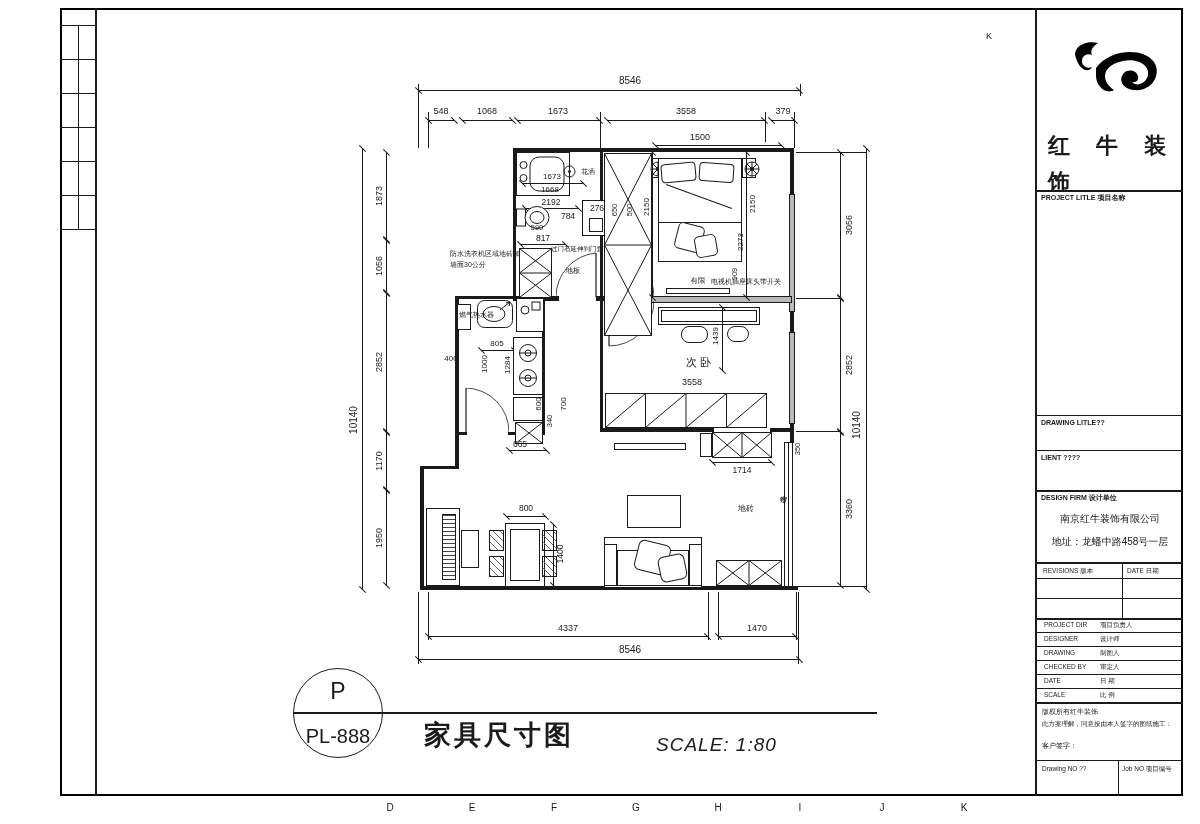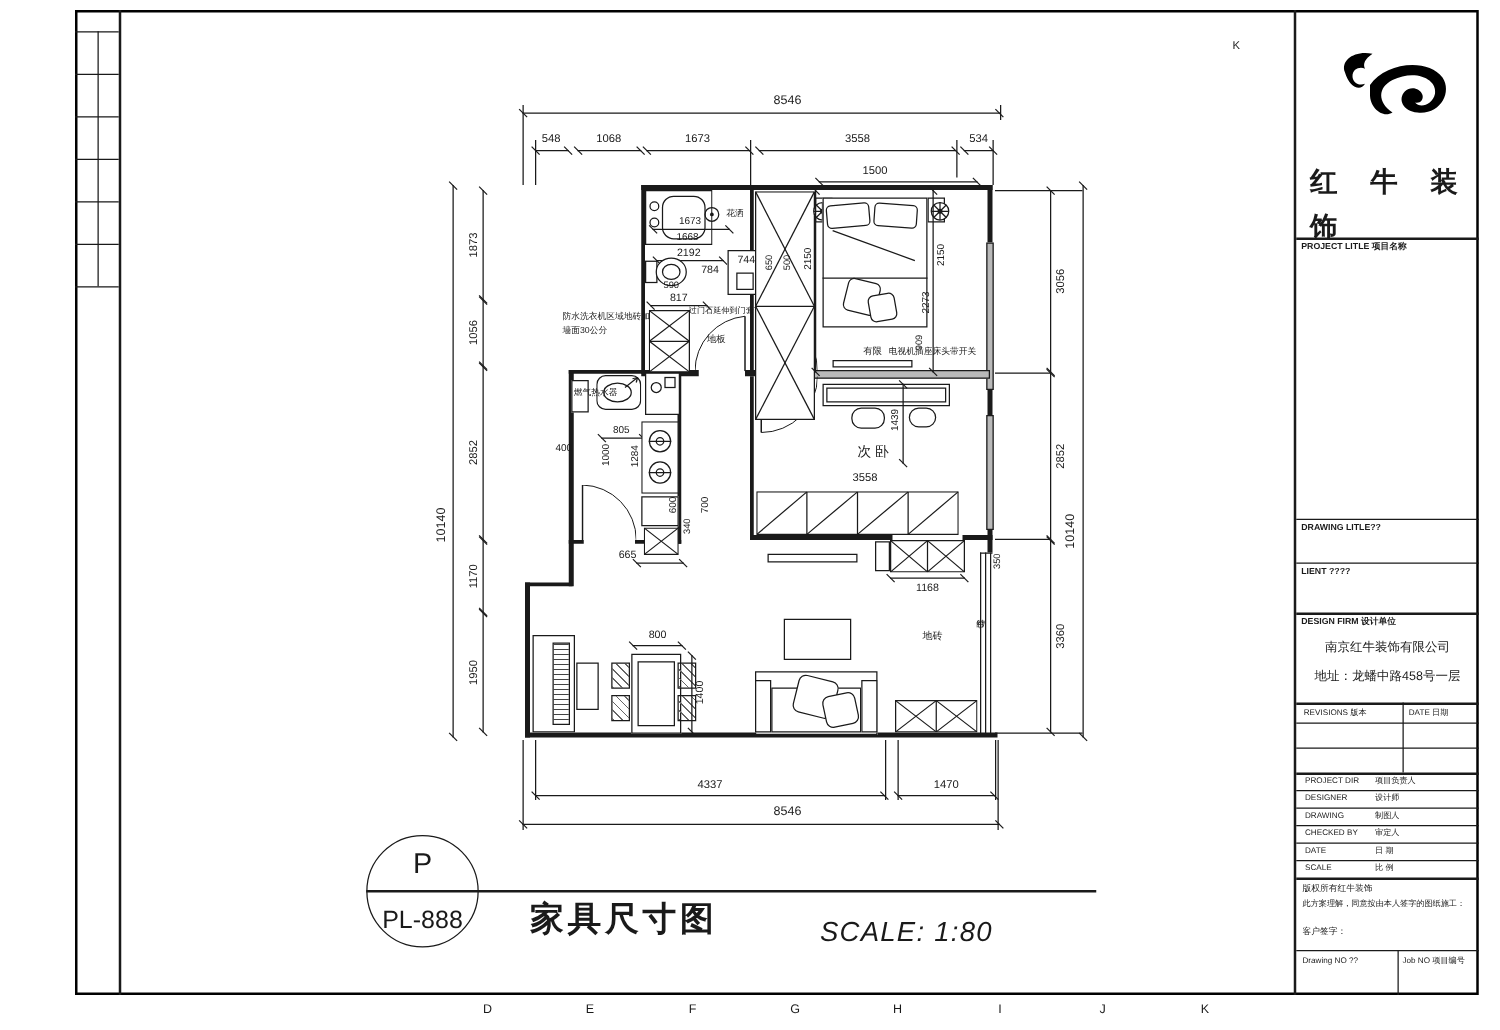--- a/index.html
+++ b/index.html
@@ -114,21 +114,21 @@
   <span class="t f6" style="left:1042px;top:766px">Drawing NO ??</span>
   <span class="t f6" style="left:1122px;top:766px">Job NO 项目编号</span>
 </div>
 
 <div>
   <div style="position:absolute;left:293px;top:668px;width:90px;height:90px;border:1.4px solid #1a1a1a;border-radius:50%"></div>
   <div class="ln" style="left:293px;top:712px;width:584px;height:2px"></div>
   <span class="t ctr" style="left:338px;top:691px;font-size:23px">P</span>
   <span class="t ctr" style="left:338px;top:736px;font-size:20px">PL-888</span>
   <span class="t b" style="left:424px;top:722px;font-size:27px;letter-spacing:3px">家具尺寸图</span>
-  <span class="t ital" style="left:656px;top:735px;font-size:22px;letter-spacing:1px">SCALE: 1:80</span>
+  <span class="t ital" style="left:656px;top:735px;font-size:19px;letter-spacing:1px">SCALE: 1:80</span>
 </div>
 
 <div>
   <div class="w" style="left:513px;top:148px;width:281px;height:4px"></div>
   <div class="w" style="left:790px;top:148px;width:4px;height:46px"></div>
   <div class="win" style="left:789px;top:194px;width:6px;height:118px"></div>
   <div class="w" style="left:790px;top:312px;width:4px;height:20px"></div>
   <div class="win" style="left:789px;top:332px;width:6px;height:92px"></div>
   <div class="w" style="left:790px;top:424px;width:4px;height:18px"></div>
   <div class="ln" style="left:784px;top:442px;width:1px;height:146px"></div>
@@ -184,21 +184,21 @@
   <span class="t f7 ctr" style="left:588px;top:171px">花洒</span>
 
   <span class="t f8 ctr" style="left:552px;top:177px">1673</span>
   <div class="seg" style="left:522px;top:183px;width:62px"></div>
   <span class="t f8 ctr" style="left:550px;top:190px">1668</span>
   <span class="t f85 ctr" style="left:551px;top:202px">2192</span>
   <div class="seg" style="left:525px;top:208px;width:54px"></div>
   <span class="t f85 ctr" style="left:568px;top:216px">784</span>
 
   <div class="box" style="left:582px;top:200px;width:30px;height:36px"></div>
-  <span class="t f85 ctr" style="left:597px;top:208px">744</span>
+  <span class="t f85 ctr" style="left:597px;top:208px">276</span>
   <div class="box" style="left:589px;top:218px;width:14px;height:14px"></div>
 
   <svg class="abs" style="left:516px;top:204px;width:34px;height:28px" viewBox="0 0 34 28">
     <rect x="0.5" y="5" width="9" height="17" fill="#fff" stroke="#1a1a1a"></rect>
     <ellipse cx="21" cy="13.5" rx="12" ry="11" fill="#fff" stroke="#1a1a1a"></ellipse>
     <ellipse cx="21" cy="13.5" rx="7" ry="6" fill="none" stroke="#1a1a1a"></ellipse>
   </svg>
   <span class="t f75 ctr" style="left:537px;top:228px">590</span>
   <span class="t f85 ctr" style="left:543px;top:238px">817</span>
   <div class="seg" style="left:520px;top:244px;width:46px"></div>
@@ -251,21 +251,21 @@
   </svg>
   <div class="box" style="left:513px;top:397px;width:30px;height:24px"></div>
   <svg class="abs" style="left:515px;top:422px;width:28px;height:22px" viewBox="0 0 28 22">
     <rect x="0.5" y="0.5" width="27" height="21" fill="#fff" stroke="#1a1a1a"></rect>
     <line x1="0.5" y1="0.5" x2="27.5" y2="21.5" stroke="#1a1a1a"></line>
       <line x1="27.5" y1="0.5" x2="0.5" y2="21.5" stroke="#1a1a1a"></line>
   </svg>
   <span class="t f8 rot" style="left:539px;top:404px">600</span>
   <span class="t f8 rot" style="left:564px;top:404px">700</span>
   <span class="t f75 rot" style="left:550px;top:421px">340</span>
-  <span class="t f85 ctr" style="left:502px;top:444px">665</span>
+  <span class="t f85 ctr" style="left:520px;top:444px">665</span>
   <div class="seg" style="left:509px;top:450px;width:38px"></div>
 </div>
 
 <div>
   <div class="seg" style="left:655px;top:145px;width:127px"></div>
   <span class="t f9 ctr" style="left:700px;top:137px">1500</span>
 
   <svg class="abs" style="left:604px;top:153px;width:48px;height:183px" viewBox="0 0 48 183">
     <rect x="0.5" y="0.5" width="47" height="182" fill="#fff" stroke="#1a1a1a"></rect>
     <line x1="0.5" y1="92" x2="47.5" y2="92" stroke="#1a1a1a"></line>
@@ -338,21 +338,21 @@
   <div class="box" style="left:700px;top:433px;width:12px;height:24px"></div>
   <svg class="abs" style="left:712px;top:432px;width:60px;height:26px" viewBox="0 0 60 26">
     <rect x="0.5" y="0.5" width="59" height="25" fill="#fff" stroke="#1a1a1a"></rect>
     <line x1="30" y1="0.5" x2="30" y2="25.5" stroke="#1a1a1a"></line>
     <line x1="0.5" y1="0.5" x2="30" y2="25.5" stroke="#1a1a1a"></line>
       <line x1="30" y1="0.5" x2="0.5" y2="25.5" stroke="#1a1a1a"></line>
     <line x1="30" y1="0.5" x2="59.5" y2="25.5" stroke="#1a1a1a"></line>
       <line x1="59.5" y1="0.5" x2="30" y2="25.5" stroke="#1a1a1a"></line>
   </svg>
   <div class="seg" style="left:712px;top:462px;width:60px"></div>
-  <span class="t f85 ctr" style="left:742px;top:470px">1168</span>
+  <span class="t f85 ctr" style="left:742px;top:470px">1714</span>
   <span class="t f75 rot" style="left:798px;top:449px">350</span>
   <div class="box" style="left:614px;top:443px;width:72px;height:7px"></div>
 </div>
 
 <div>
   <div class="box" style="left:426px;top:508px;width:34px;height:78px"></div>
   <div class="hatchH" style="left:442px;top:514px;width:14px;height:66px"></div>
   <div class="box" style="left:461px;top:530px;width:18px;height:38px"></div>
 
   <div class="seg" style="left:506px;top:516px;width:40px"></div>
@@ -393,21 +393,21 @@
   <span class="t f10 ctr" style="left:630px;top:81px">8546</span>
   <div class="seg" style="left:428px;top:120px;width:27px"></div>
   <span class="t f9 ctr" style="left:441px;top:111px">548</span>
   <div class="seg" style="left:462px;top:120px;width:51px"></div>
   <span class="t f9 ctr" style="left:487px;top:111px">1068</span>
   <div class="seg" style="left:517px;top:120px;width:83px"></div>
   <span class="t f9 ctr" style="left:558px;top:111px">1673</span>
   <div class="seg" style="left:607px;top:120px;width:158px"></div>
   <span class="t f9 ctr" style="left:686px;top:111px">3558</span>
   <div class="seg" style="left:771px;top:120px;width:24px"></div>
-  <span class="t f9 ctr" style="left:783px;top:111px">534</span>
+  <span class="t f9 ctr" style="left:783px;top:111px">379</span>
   <div class="ln" style="left:418px;top:84px;width:1px;height:64px"></div>
   <div class="ln" style="left:800px;top:84px;width:1px;height:12px"></div>
   <div class="ln" style="left:428px;top:112px;width:1px;height:36px"></div>
   <div class="ln" style="left:600px;top:112px;width:1px;height:36px"></div>
   <div class="ln" style="left:765px;top:112px;width:1px;height:30px"></div>
   <div class="ln" style="left:794px;top:112px;width:1px;height:36px"></div>
 
   <div class="segv" style="left:362px;top:148px;height:442px"></div>
   <span class="t f10 rot" style="left:354px;top:420px">10140</span>
   <div class="segv" style="left:386px;top:152px;height:88px"></div>

